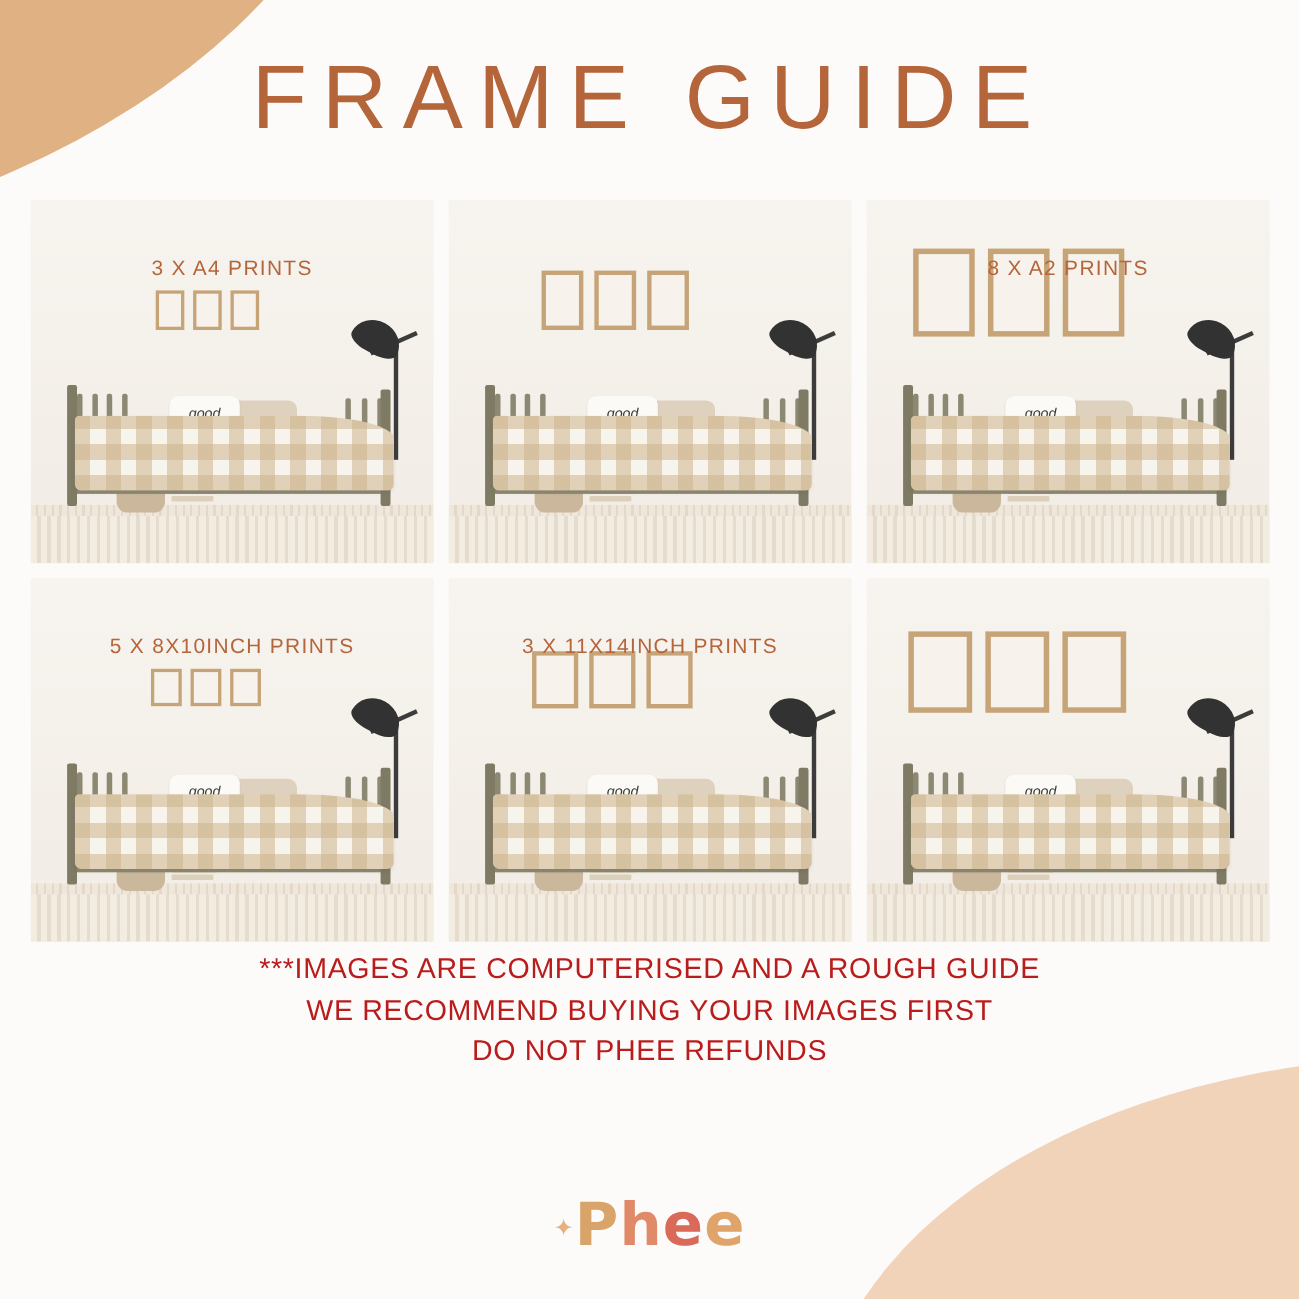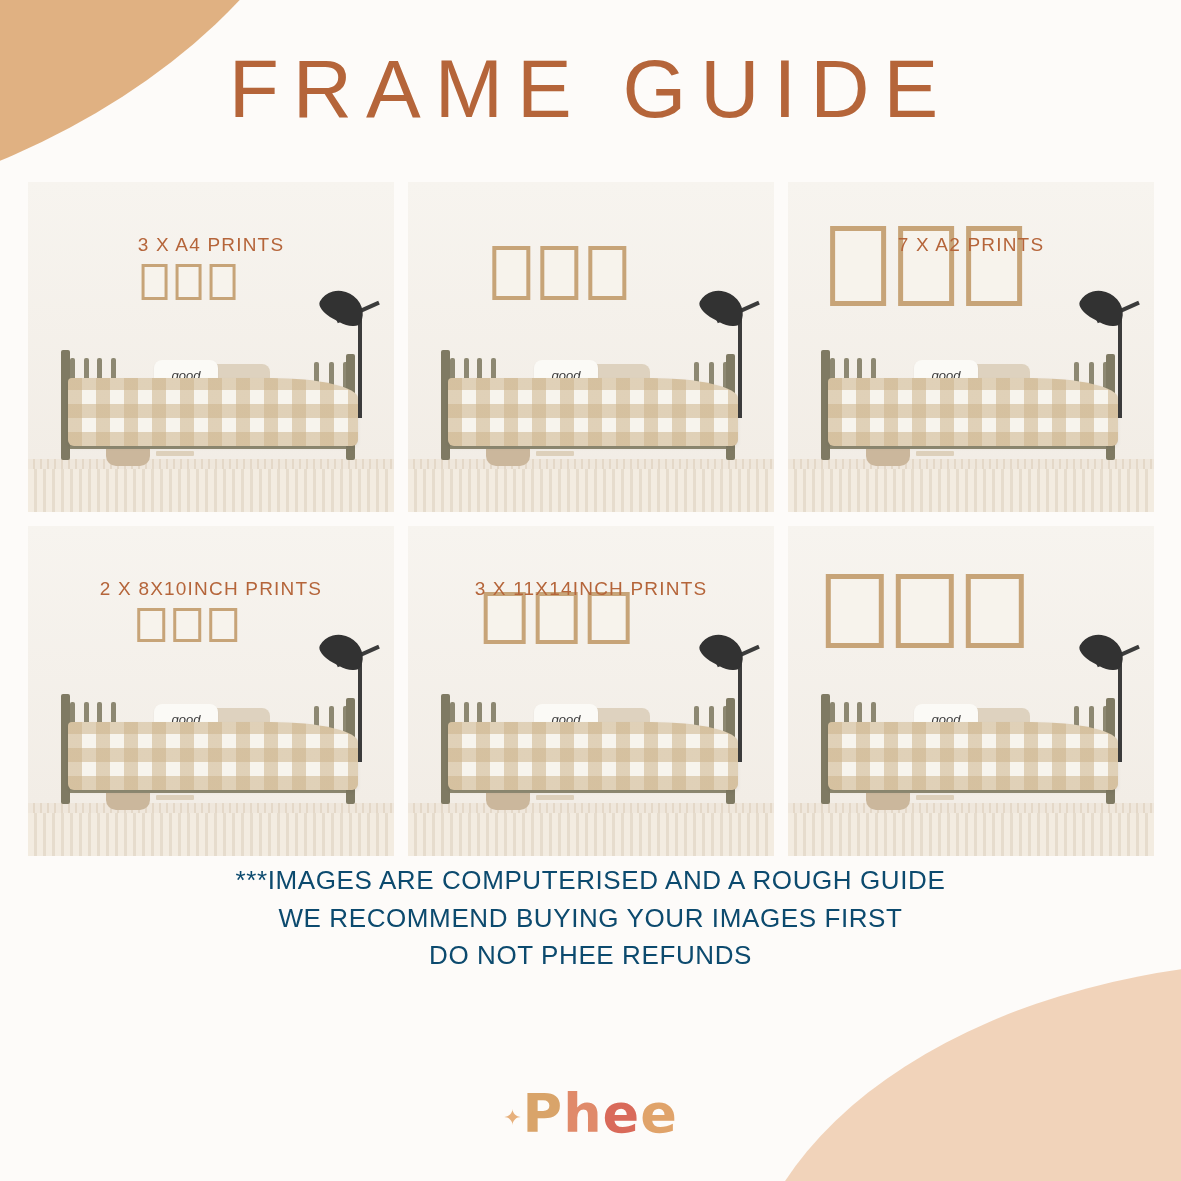--- a/index.html
+++ b/index.html
@@ -203,21 +203,21 @@
       90deg,
       #f3ece1 0 6px, #e6dccd 6px 9px);
     z-index: 1;
   }
 
   
   .disclaimer {
     position: absolute;
     top: 862px; left: 0; width: 100%;
     text-align: center;
-    color: #0c4a6e;
+    color: #b91c1c;
     font-size: 26px;
     line-height: 1.45;
     letter-spacing: .6px;
   }
   .disclaimer div { white-space: nowrap; }
 
   
   .logo {
     position: absolute;
     bottom: 36px; left: 0; width: 100%;
@@ -359,21 +359,21 @@
       <div class="book" style="background:#ddd0bb;width:38px;"></div>
       <div class="book" style="background:#b9a храм;width:40px;"></div>
     </div>
     <div class="rail" style="left:36px;top:262px;width:288px;height:5px;"></div>
   </div>
       <div class="cell">
     <div class="wall"></div>
     <div class="rug"></div>
     <div class="floor"></div>
 
-    <div class="cell-label">7 X A2 PRINTS</div>
+    <div class="cell-label">8 X A2 PRINTS</div>
 
     <div class="frames" style="top:44px;left:50%;transform:translateX(-72%);">
           <div class="frame" style="width:56px;height:80px;border-width:5px;margin:0 6px;"></div>
           <div class="frame" style="width:56px;height:80px;border-width:5px;margin:0 6px;"></div>
           <div class="frame" style="width:56px;height:80px;border-width:5px;margin:0 6px;"></div>
         </div>
 
     <div class="lamp-pole" style="left:330px;top:126px;height:110px;"></div>
     <div class="lamp-arm" style="left:307px;top:128px;"></div>
     <div class="lamp-head" style="left:292px;top:110px;"></div>
@@ -410,21 +410,21 @@
       <div class="book" style="background:#ddd0bb;width:38px;"></div>
       <div class="book" style="background:#b9a храм;width:40px;"></div>
     </div>
     <div class="rail" style="left:36px;top:262px;width:288px;height:5px;"></div>
   </div>
       <div class="cell">
     <div class="wall"></div>
     <div class="rug"></div>
     <div class="floor"></div>
 
-    <div class="cell-label">2 X 8X10INCH PRINTS</div>
+    <div class="cell-label">5 X 8X10INCH PRINTS</div>
 
     <div class="frames" style="top:82px;left:50%;transform:translateX(-72%);">
           <div class="frame" style="width:28px;height:34px;border-width:3px;margin:0 4px;"></div>
           <div class="frame" style="width:28px;height:34px;border-width:3px;margin:0 4px;"></div>
           <div class="frame" style="width:28px;height:34px;border-width:3px;margin:0 4px;"></div>
         </div>
 
     <div class="lamp-pole" style="left:330px;top:126px;height:110px;"></div>
     <div class="lamp-arm" style="left:307px;top:128px;"></div>
     <div class="lamp-head" style="left:292px;top:110px;"></div>

